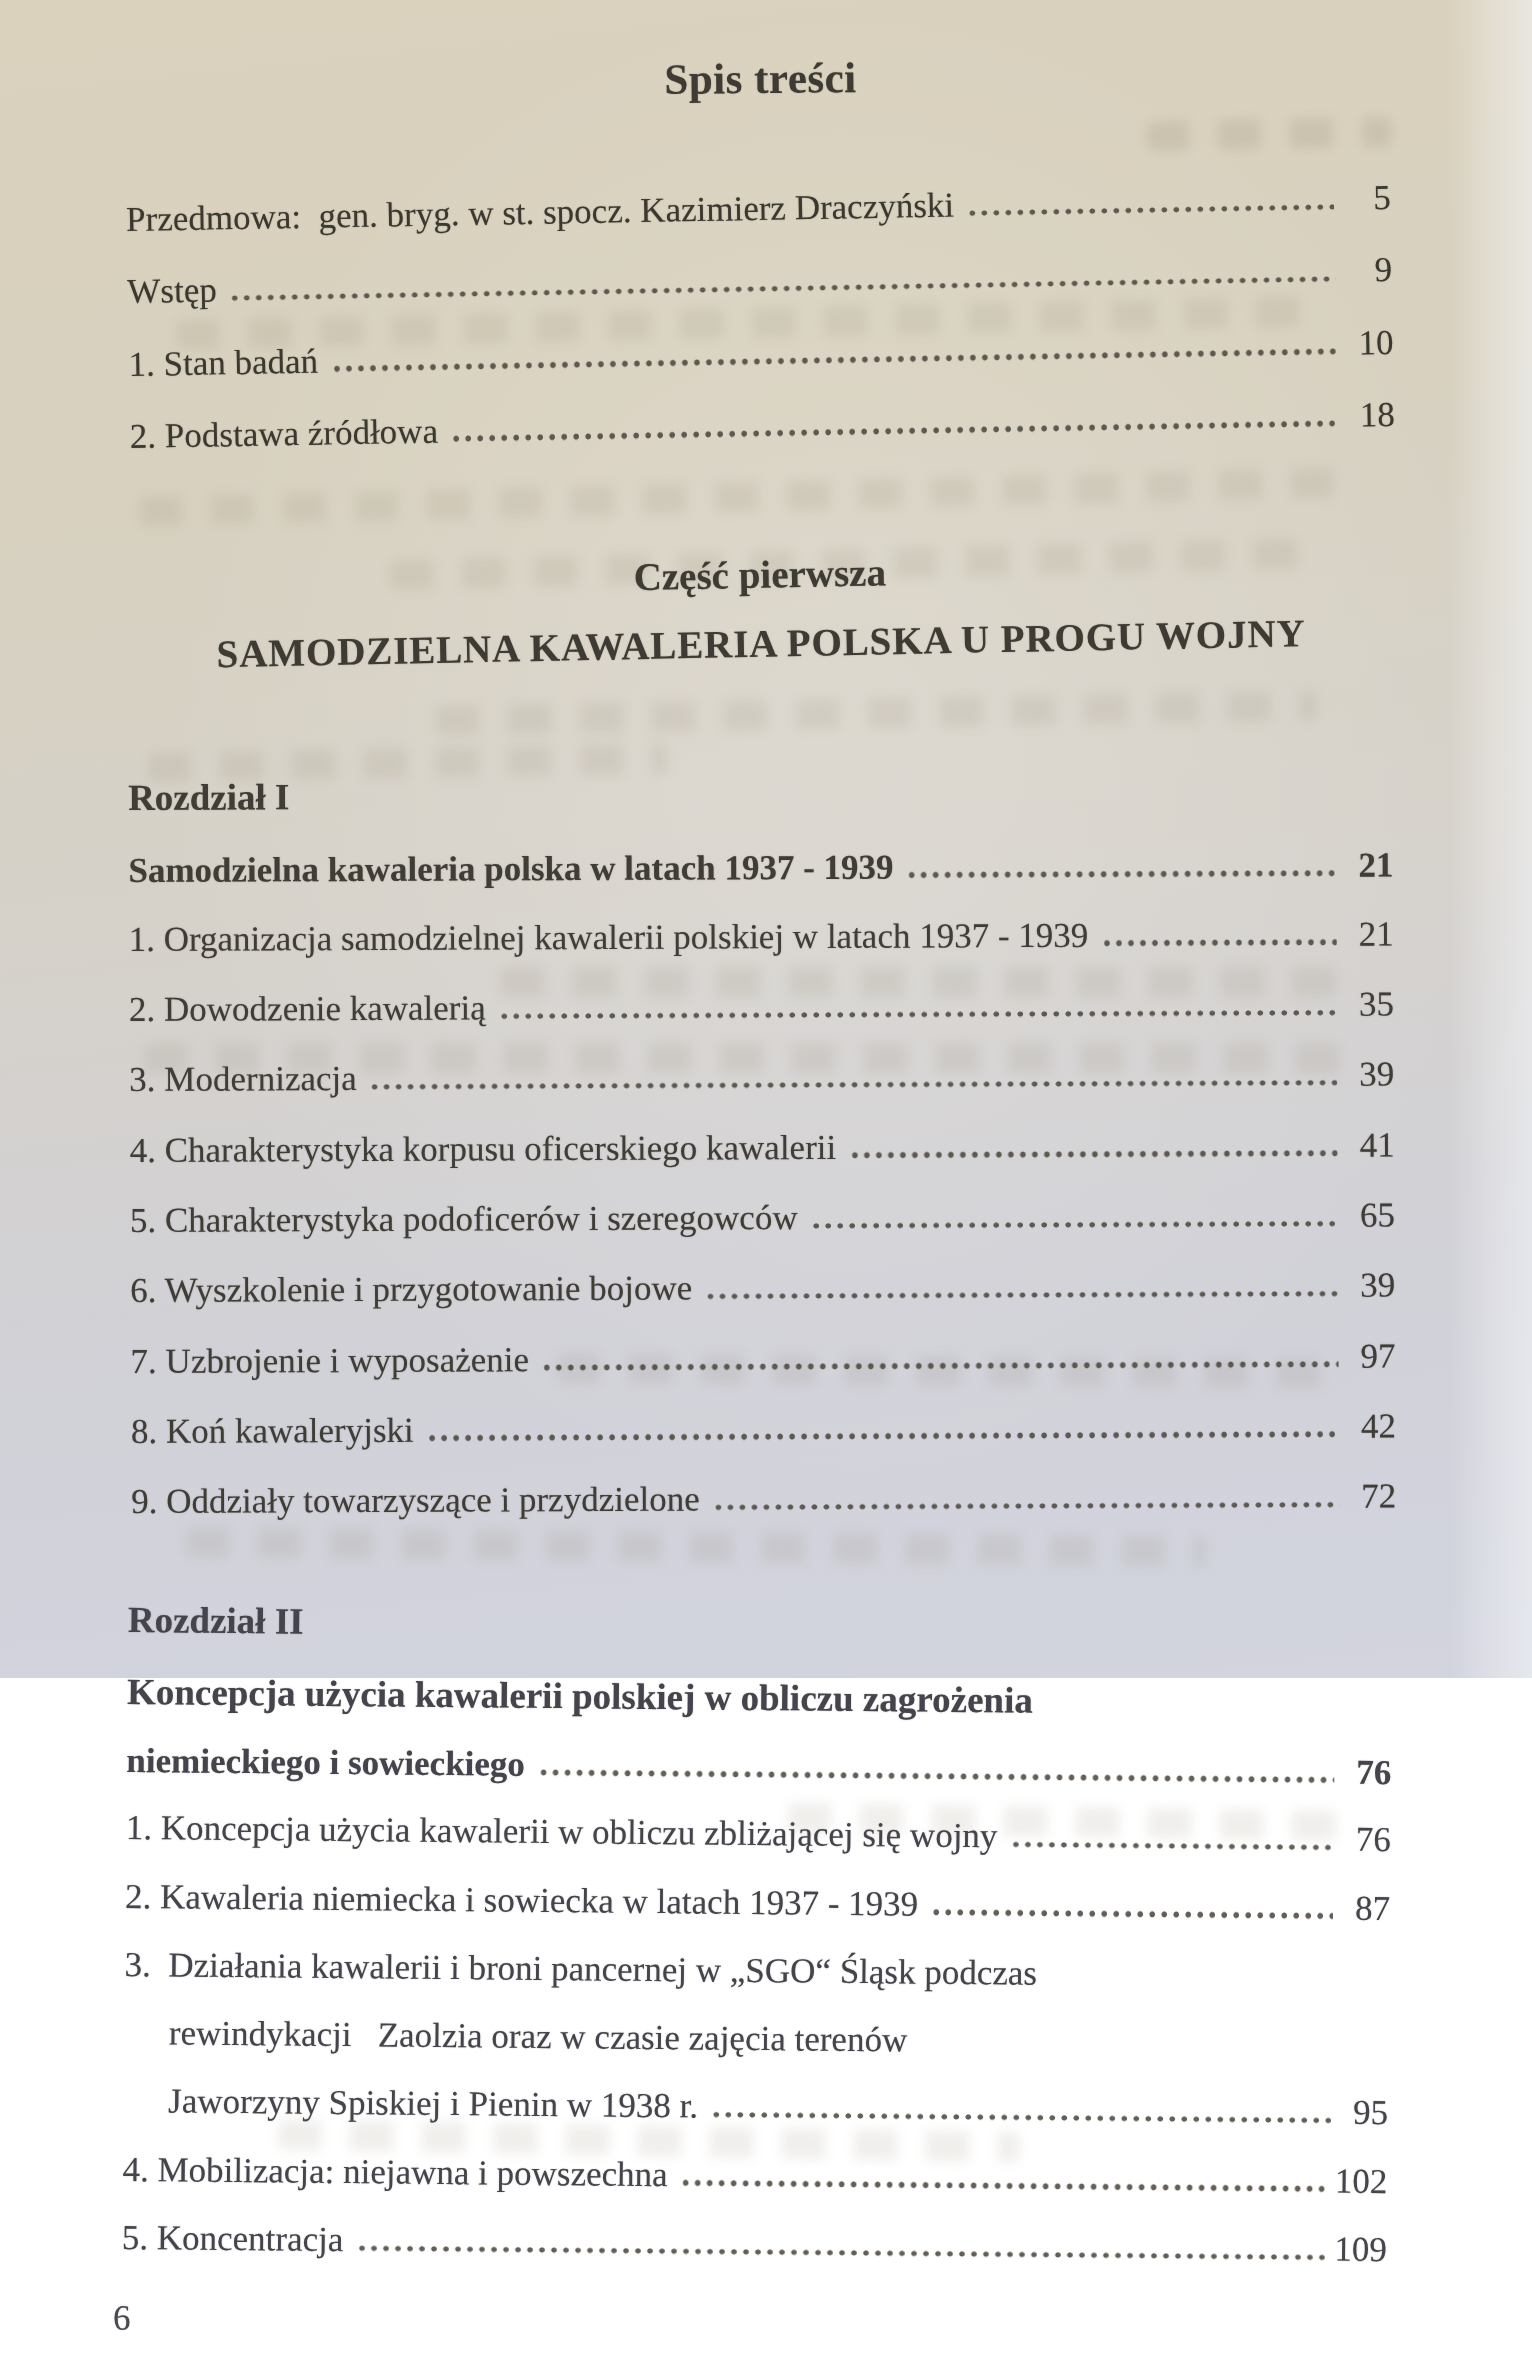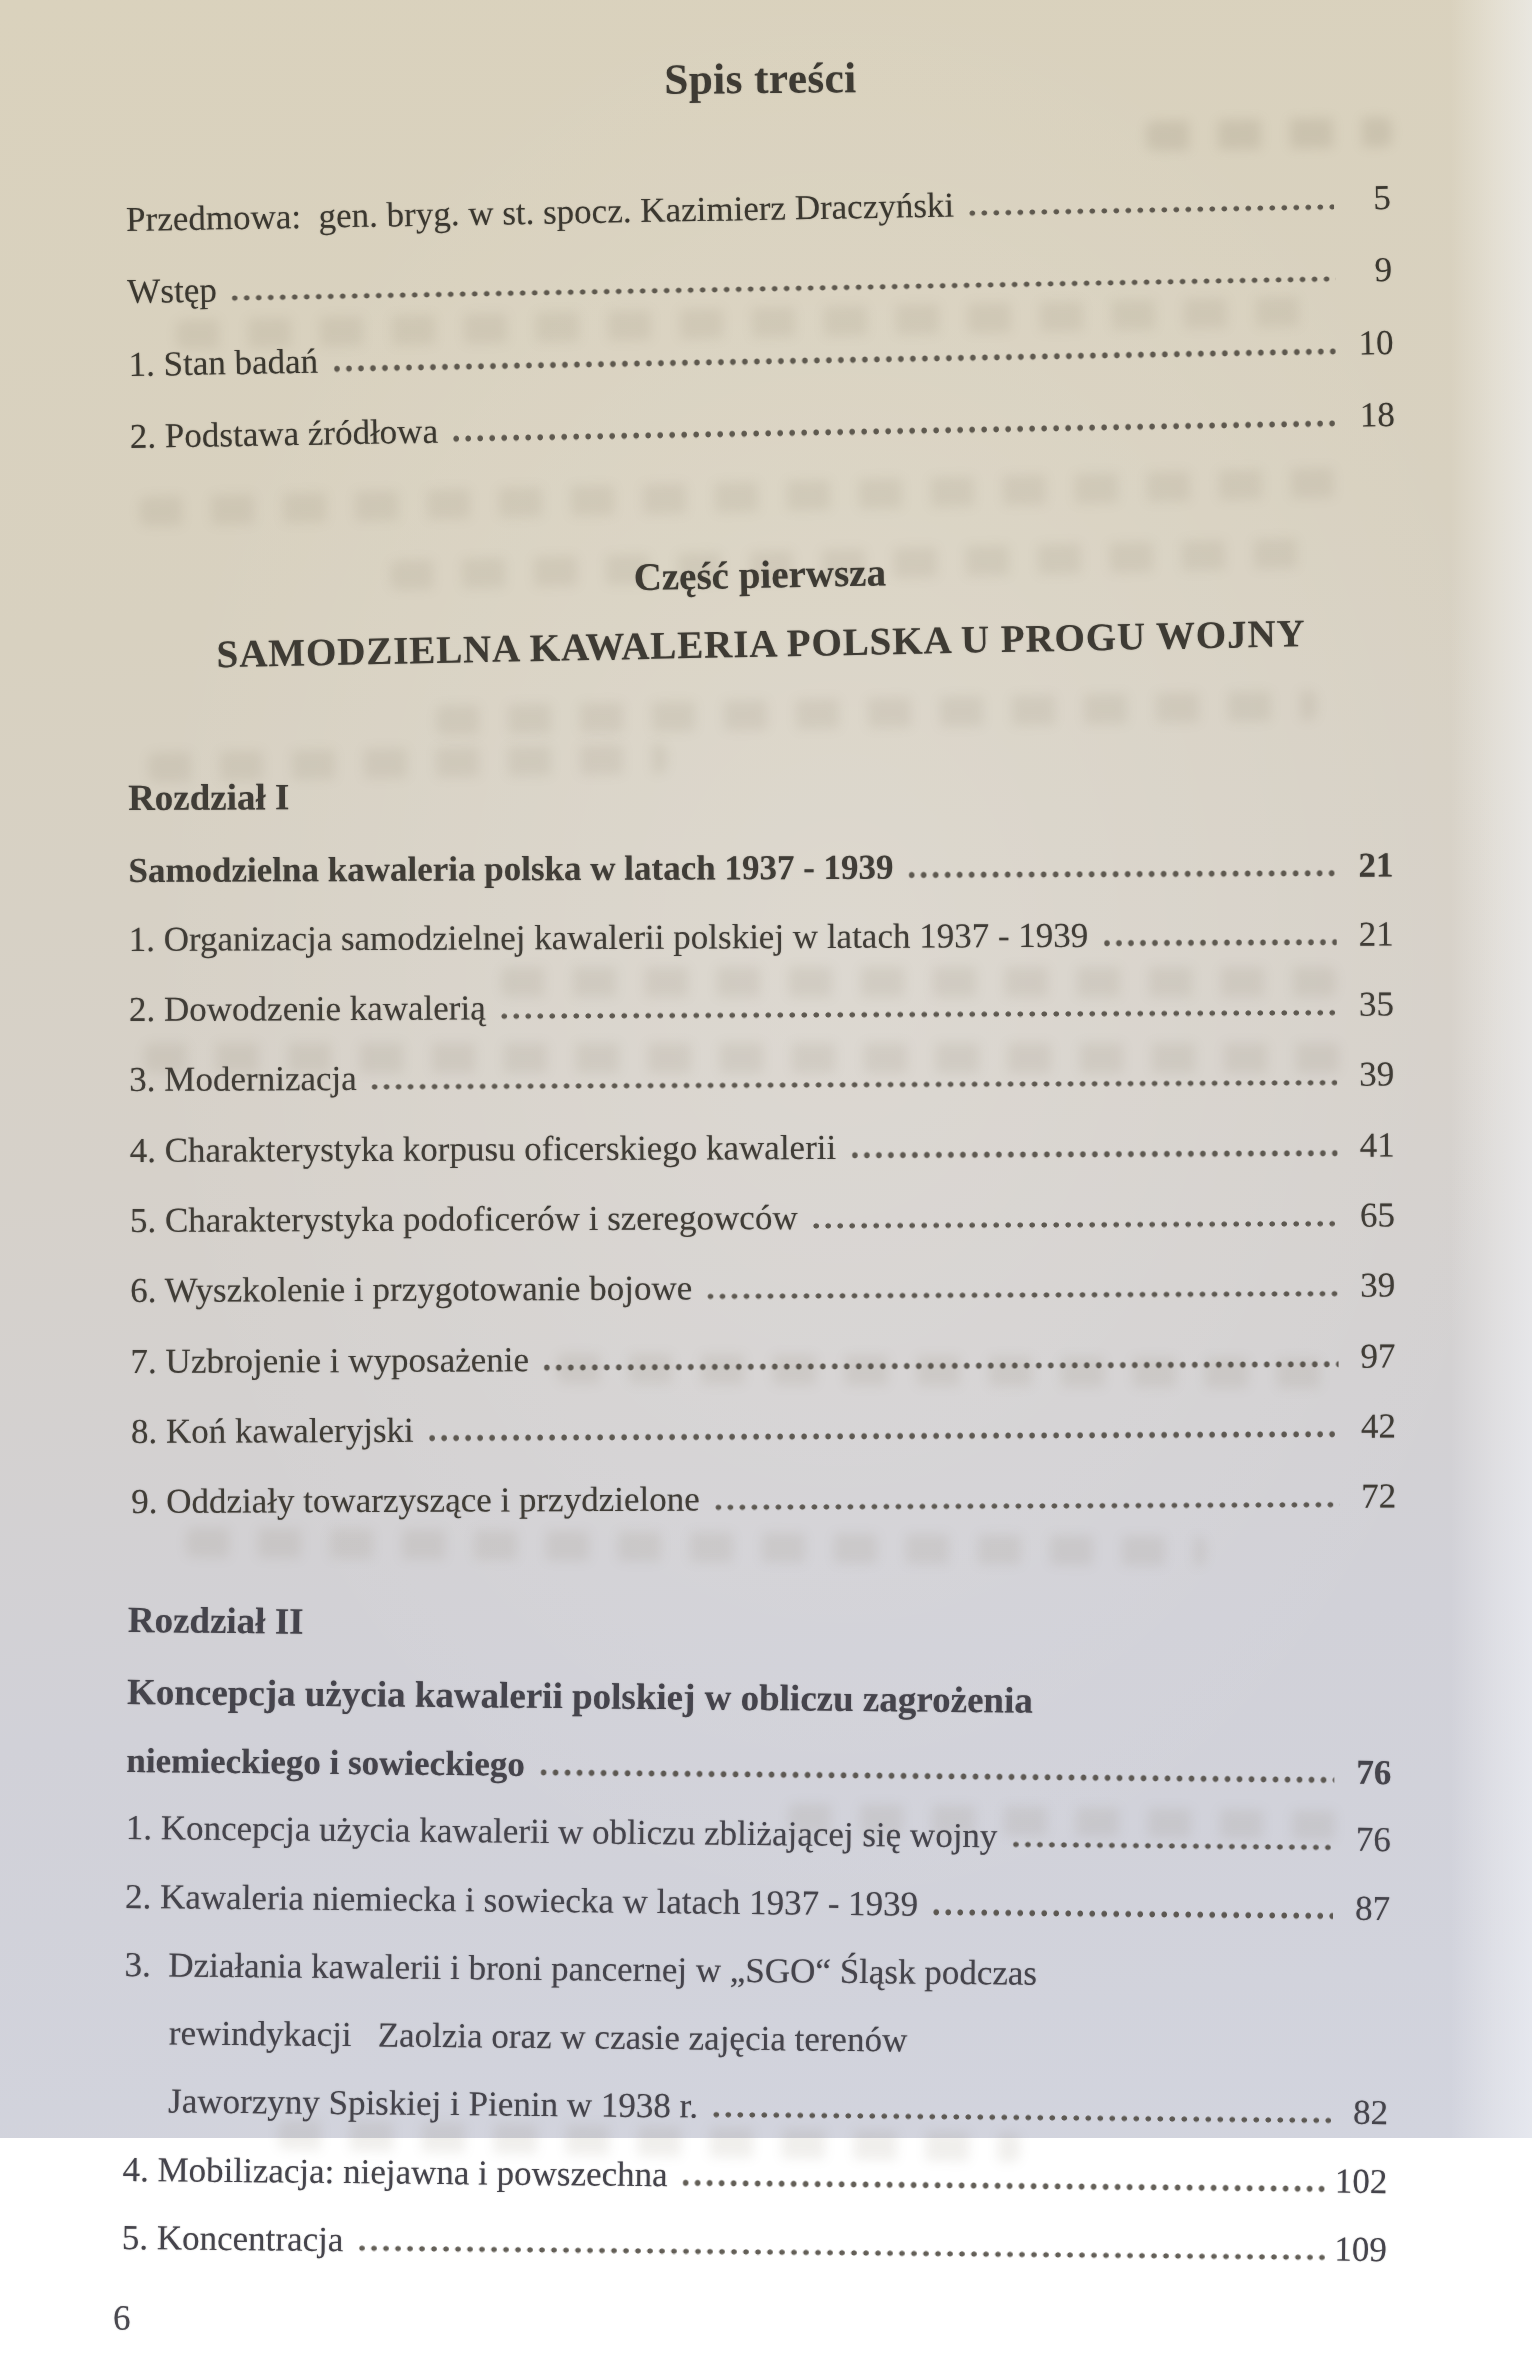--- a/index.html
+++ b/index.html
@@ -1,21 +1,21 @@
 <!DOCTYPE html>
 <html style="font-size:15px"><head>
 <meta charset="utf-8">
 <style>
   html,body { margin:0; padding:0; }
   body {
     width:1532px; height:2375px; overflow:hidden;
     font-family:"Liberation Serif", serif;
   }
   .page {
-    position:relative; width:1532px; height:2138px;
+    position:relative; width:1532px; height:1678px;
     background:
       radial-gradient(ellipse at 55% 45%, rgba(255,255,255,0.16), rgba(255,255,255,0) 60%),
       linear-gradient(174deg, #dad2bd 0%, #d8d1c0 28%, #d6d1ca 52%, #d1d1d8 76%, #d2d4de 100%);
   }
   .page-edge {
     position:absolute; top:0; bottom:0; right:0; width:82px;
     background:linear-gradient(90deg, rgba(255,255,255,0) 0%, rgba(252,253,255,0.30) 55%, rgba(246,248,252,0.55) 100%);
   }
   
   .ghost {
@@ -207,21 +207,21 @@
           <span class="lbl">2. Kawaleria niemiecka i sowiecka w latach 1937 - 1939</span>
           <span class="leader"></span>
           <span class="pg">87</span>
         </div>
         <div class="multi">
           <div class="mline">3.  Działania kawalerii i broni pancernej w „SGO“ Śląsk podczas</div>
           <div class="mline indent">rewindykacji   Zaolzia oraz w czasie zajęcia terenów</div>
           <div class="row">
             <span class="lbl indent">Jaworzyny Spiskiej i Pienin w 1938 r.</span>
             <span class="leader"></span>
-            <span class="pg">82</span>
+            <span class="pg">95</span>
           </div>
         </div>
         <div class="row">
           <span class="lbl">4. Mobilizacja: niejawna i powszechna</span>
           <span class="leader"></span>
           <span class="pg">102</span>
         </div>
         <div class="row">
           <span class="lbl">5. Koncentracja</span>
           <span class="leader"></span>

